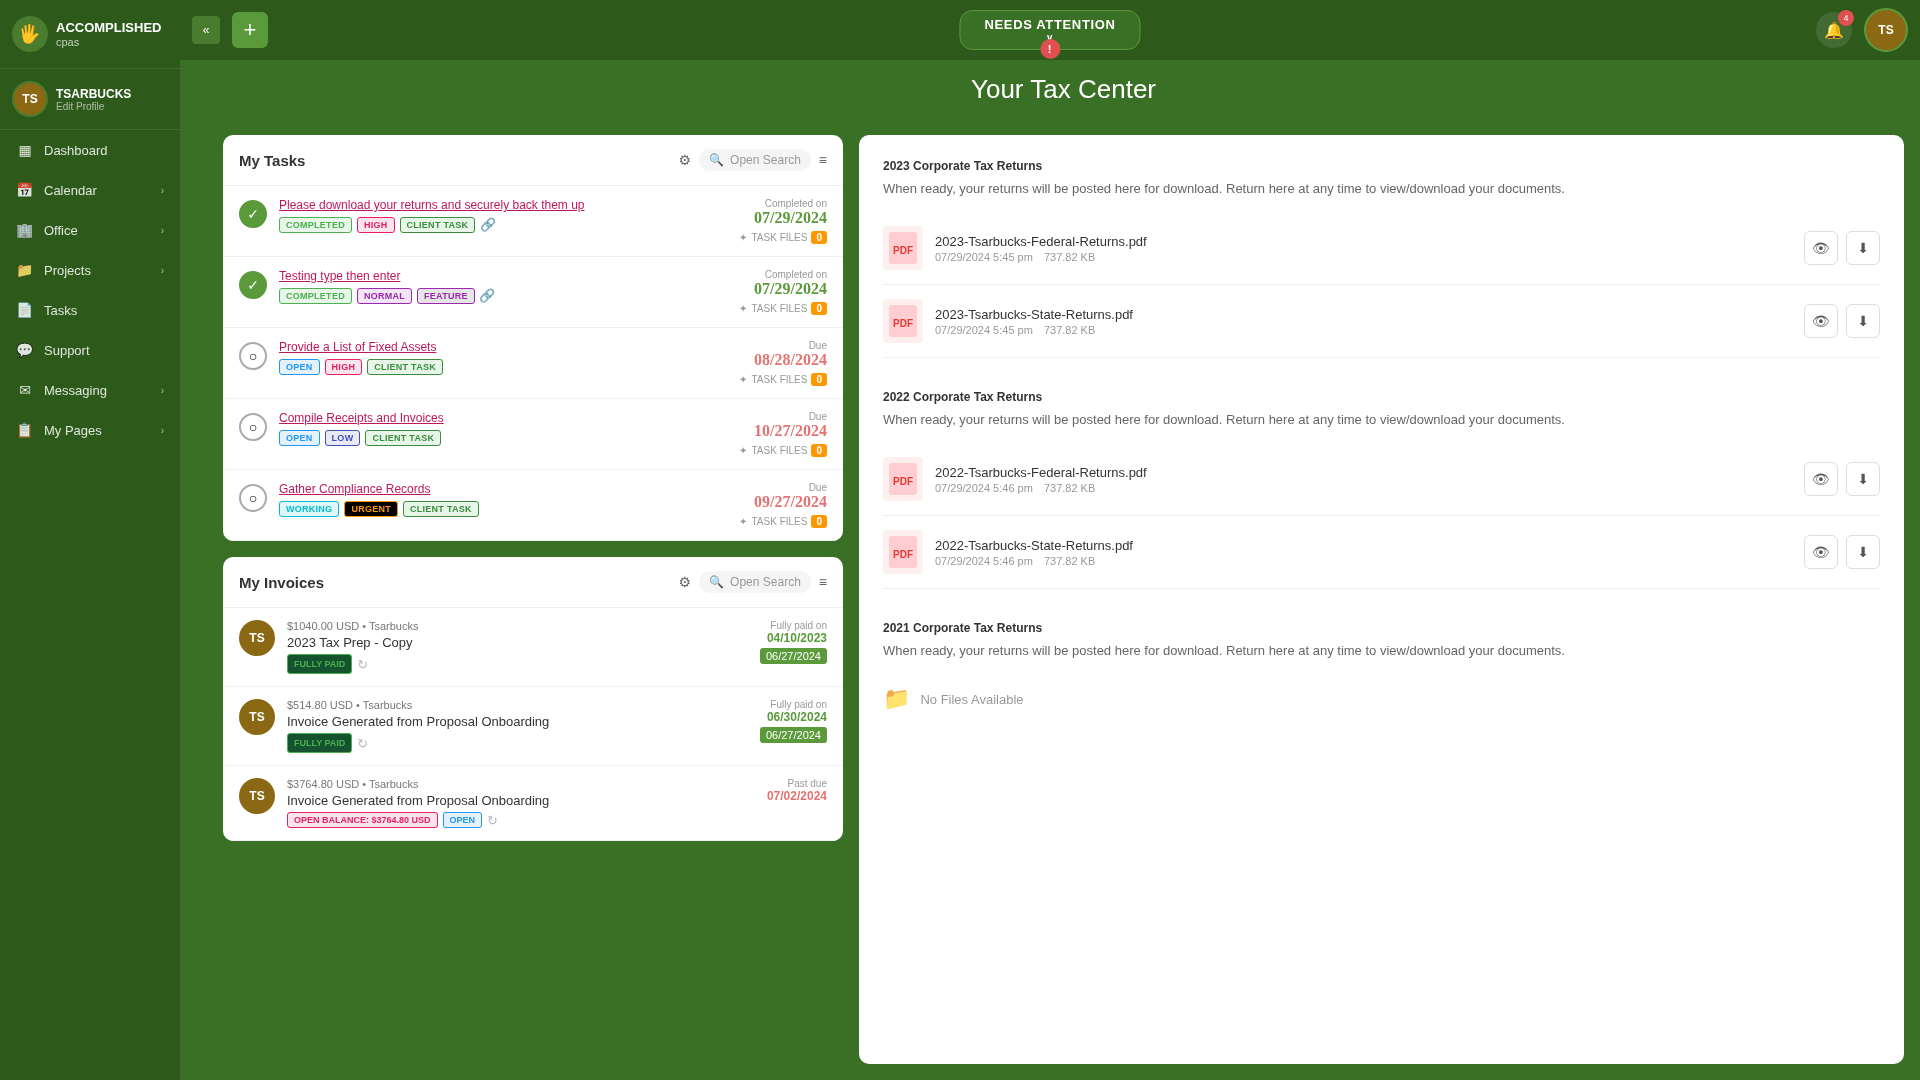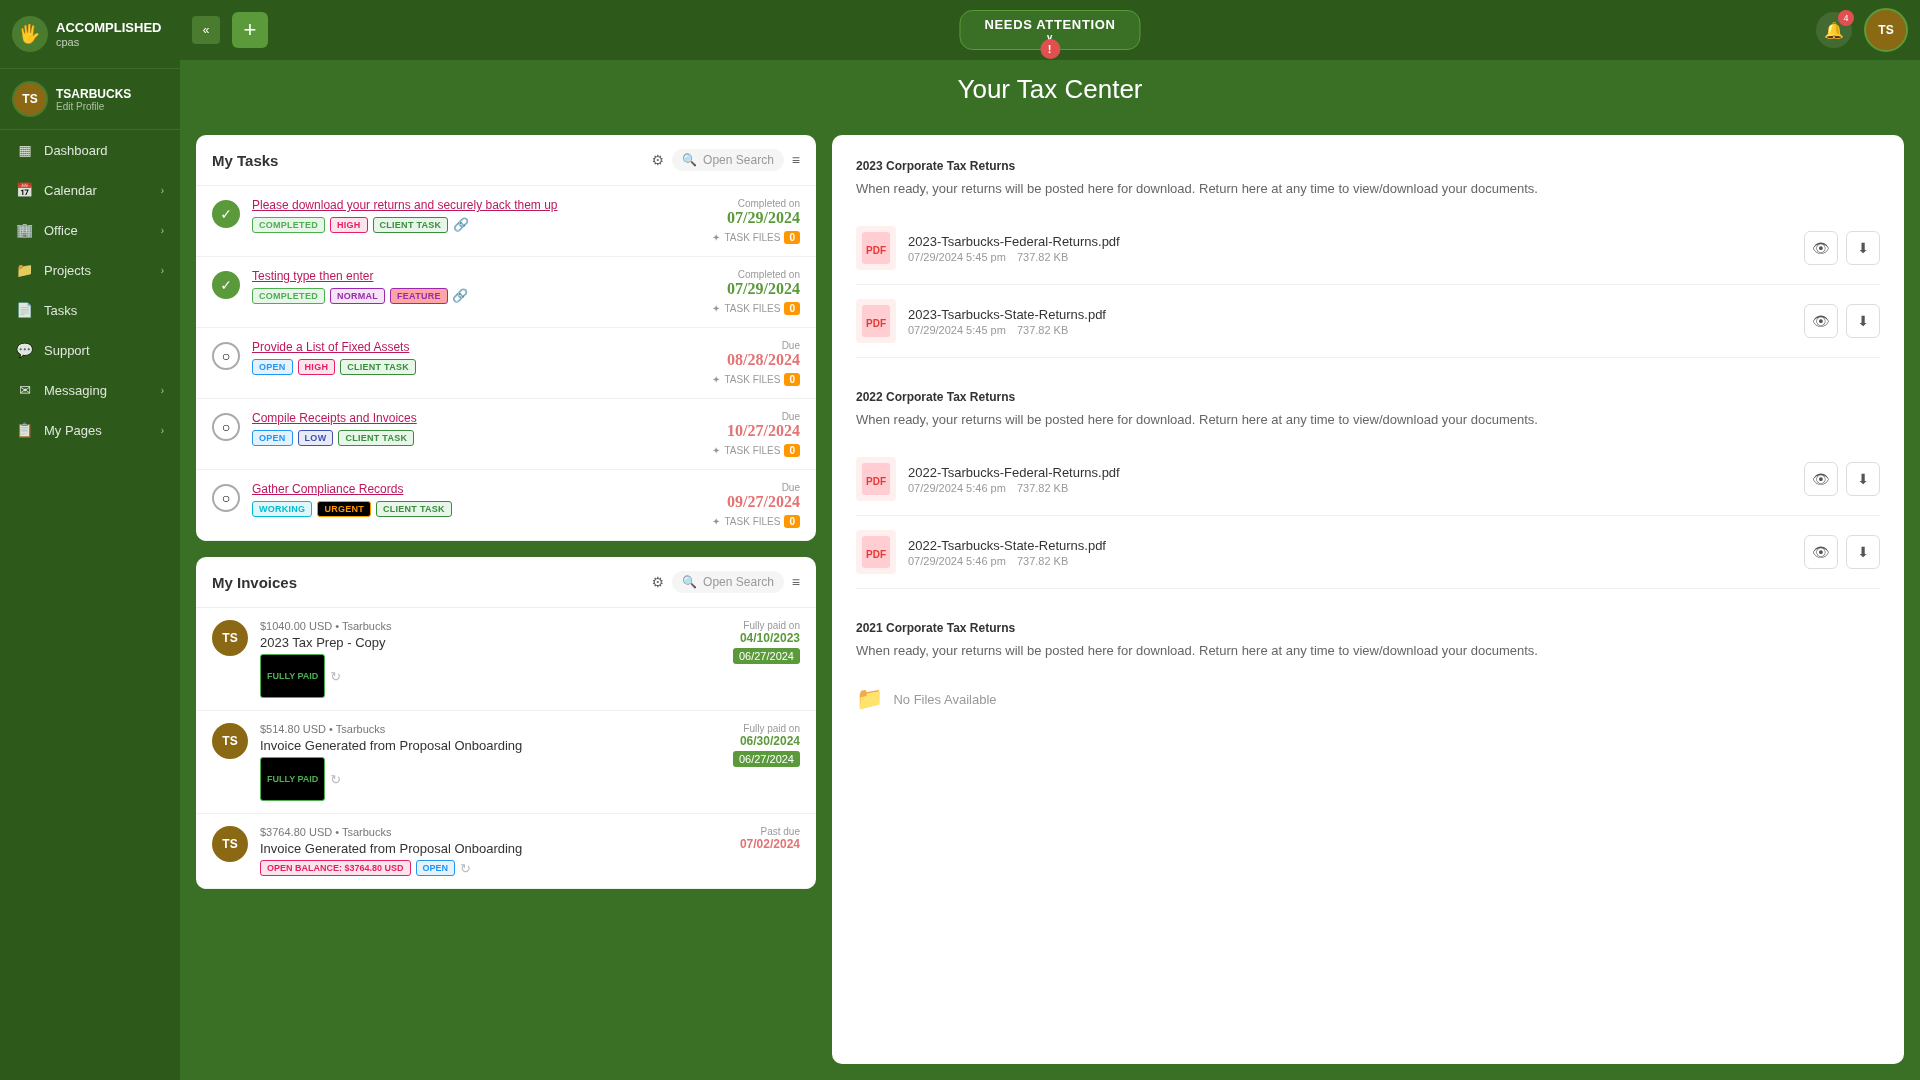--- a/index.html
+++ b/index.html
@@ -128,20 +128,21 @@
       font-size: 9px; color: white; display: flex; align-items: center; justify-content: center;
     }
     .profile-btn { width: 44px; height: 44px; border-radius: 50%; background: #8B6914; display: flex; align-items: center; justify-content: center; cursor: pointer; border: 2px solid #5a9a3a; overflow: hidden; }
 
     
     .content-area {
       flex: 1;
       display: flex;
       flex-direction: column;
       overflow: hidden;
+      margin-left: 27px;
     }
     .page-title-bar {
       background: #3a7025;
       text-align: center;
       padding: 14px;
       color: white;
       font-size: 26px;
       font-weight: 500;
     }
     .two-col {
@@ -214,21 +215,21 @@
       font-size: 9px; font-weight: 700; padding: 2px 6px; border-radius: 3px;
       text-transform: uppercase; letter-spacing: 0.03em;
     }
     .tag-completed { background: #e8f5e9; color: #4caf50; border: 1px solid #4caf50; }
     .tag-open { background: #e3f2fd; color: #2196f3; border: 1px solid #2196f3; }
     .tag-high { background: #fce4ec; color: #e91e63; border: 1px solid #e91e63; }
     .tag-normal { background: #f3e5f5; color: #9c27b0; border: 1px solid #9c27b0; }
     .tag-low { background: #e8eaf6; color: #3f51b5; border: 1px solid #3f51b5; }
     .tag-urgent { background: #000000; color: #ff9800; border: 1px solid #ff9800; }
     .tag-working { background: #e0f7fa; color: #00bcd4; border: 1px solid #00bcd4; }
-    .tag-feature { background: #fca5a5; color: #9c27b0; border: 1px solid #9c27b0; }
+    .tag-feature { background: #e5e5e5; color: #9c27b0; border: 1px solid #9c27b0; }
     .tag-client { background: #e8f5e9; color: #388e3c; border: 1px solid #388e3c; }
     .task-meta { text-align: right; min-width: 130px; }
     .task-date-label { font-size: 10px; color: #999; }
     .task-date { font-size: 16px; font-weight: 600; color: #e57373; font-family: Liberation Serif, serif; }
     .task-date.green { color: #5a9a3a; }
     .task-files {
       font-size: 10px; color: #999; display: flex; align-items: center; justify-content: flex-end; gap: 4px; margin-top: 4px;
     }
     .task-files-count { background: #ff9800; color: white; border-radius: 3px; padding: 1px 5px; font-size: 10px; font-weight: 700; }
     .task-icon { color: #bbb; font-size: 13px; cursor: pointer; }
@@ -247,21 +248,21 @@
       align-items: flex-start;
       padding: 12px 16px;
       border-bottom: 1px solid #f0f0f0;
       gap: 12px;
     }
     .inv-avatar { width: 36px; height: 36px; border-radius: 50%; background: #8B6914; flex-shrink: 0; display: flex; align-items: center; justify-content: center; color: white; font-size: 12px; font-weight: 700; }
     .inv-info { flex: 1; }
     .inv-amount { font-size: 11px; color: #777; margin-bottom: 3px; }
     .inv-name { font-size: 13px; color: #333; margin-bottom: 4px; }
     .inv-tags { display: flex; gap: 5px; align-items: center; }
-    .tag-fullypaid { background: #000000; color: #4caf50; border: 1px solid #4caf50; font-size: 9px; font-weight: 700; padding: 16px 6px; border-radius: 3px; text-transform: uppercase; }
+    .tag-fullypaid { background: #14532d; color: #4caf50; border: 1px solid #4caf50; font-size: 9px; font-weight: 700; padding: 4px 6px; border-radius: 3px; text-transform: uppercase; }
     .tag-openbal { background: #fce4ec; color: #e91e63; border: 1px solid #e91e63; font-size: 9px; font-weight: 700; padding: 2px 6px; border-radius: 3px; text-transform: uppercase; }
     .tag-open2 { background: #e3f2fd; color: #2196f3; border: 1px solid #2196f3; font-size: 9px; font-weight: 700; padding: 2px 6px; border-radius: 3px; text-transform: uppercase; }
     .refresh-icon { color: #bbb; font-size: 13px; cursor: pointer; }
     .inv-meta { text-align: right; min-width: 130px; }
     .inv-label { font-size: 10px; color: #999; }
     .inv-date { font-size: 12px; font-weight: 600; }
     .inv-date.green { color: #5a9a3a; }
     .inv-date.red { color: #e57373; }
     .inv-date2 { font-size: 11px; background: #5a9a3a; color: white; border-radius: 3px; padding: 2px 6px; margin-top: 3px; display: inline-block; }
 

